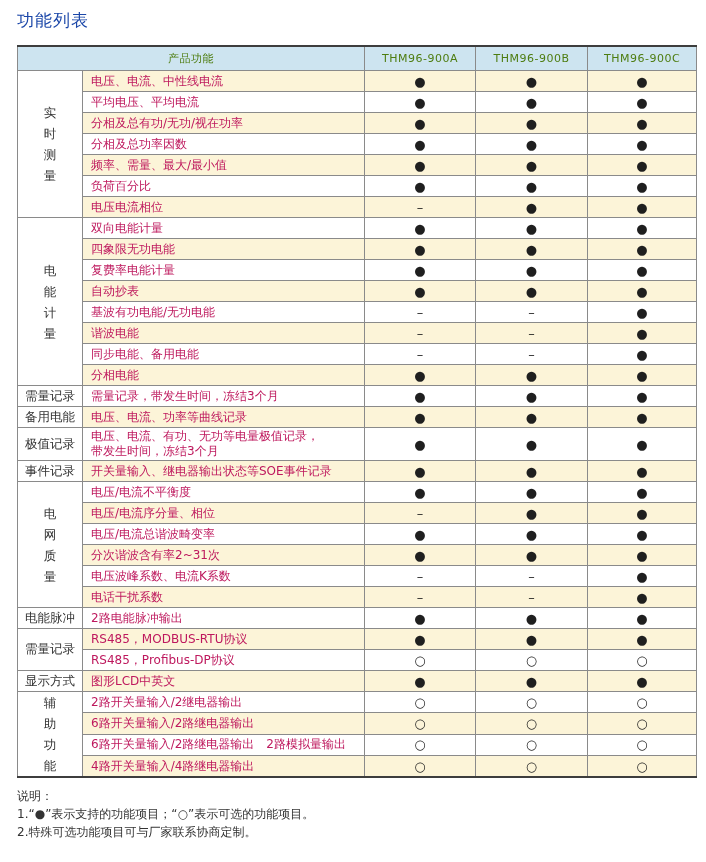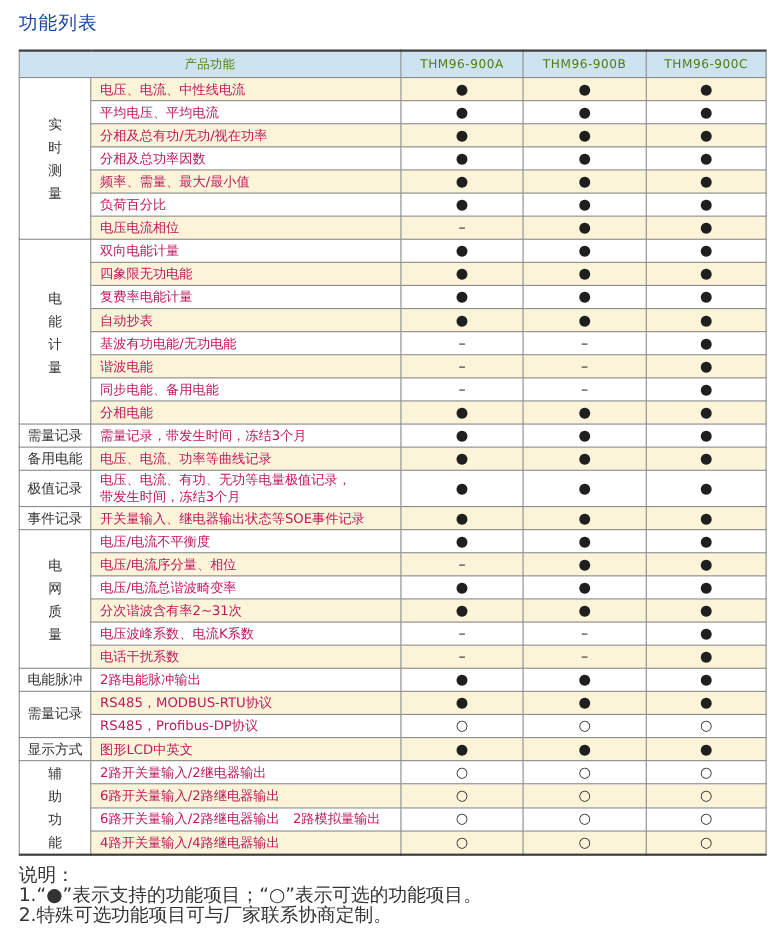--- a/index.html
+++ b/index.html
@@ -31,21 +31,21 @@
   td.v { text-align:center; vertical-align:middle; font-size:13px; color:#1f1f1f; }
   td.s {
     background:#ffffff; text-align:center; vertical-align:middle;
     font-size:12.5px; color:#333; padding:0 2px;
   }
   td.s .vspan {
     display:inline-block; width:1.1em; word-break:break-all;
     line-height:21px; vertical-align:middle;
   }
   tbody tr:nth-child(odd) td.f, tbody tr:nth-child(odd) td.v { background:#fcf4d8; }
-  .notes { margin:9px 0 0 17px; font-size:17px; line-height:18px; color:#333; }
+  .notes { margin:9px 0 0 17px; font-size:12px; line-height:18px; color:#333; }
   .notes div { margin:0; }
 </style>
 </head>
 <body>
 
 <div class="page-title">功能列表</div>
 
 <table class="feature-table">
   <colgroup>
     <col style="width:65px">

